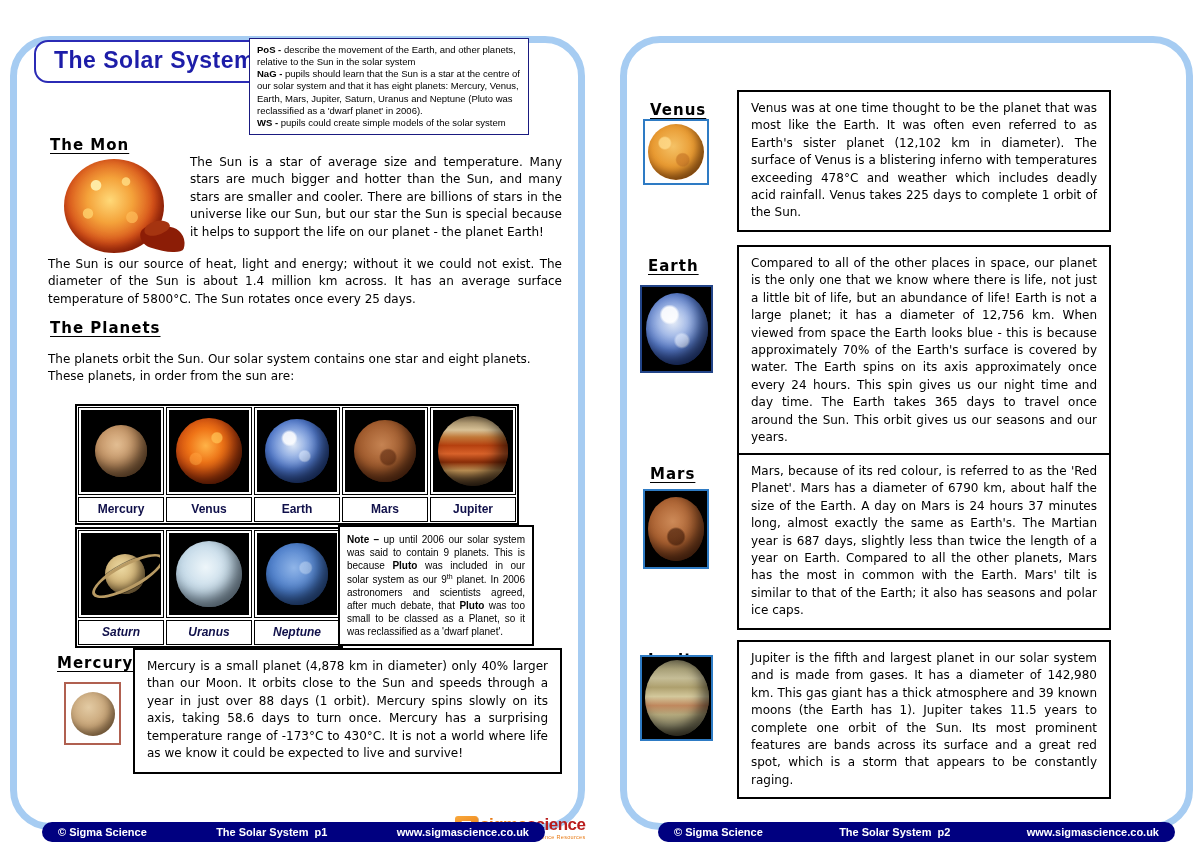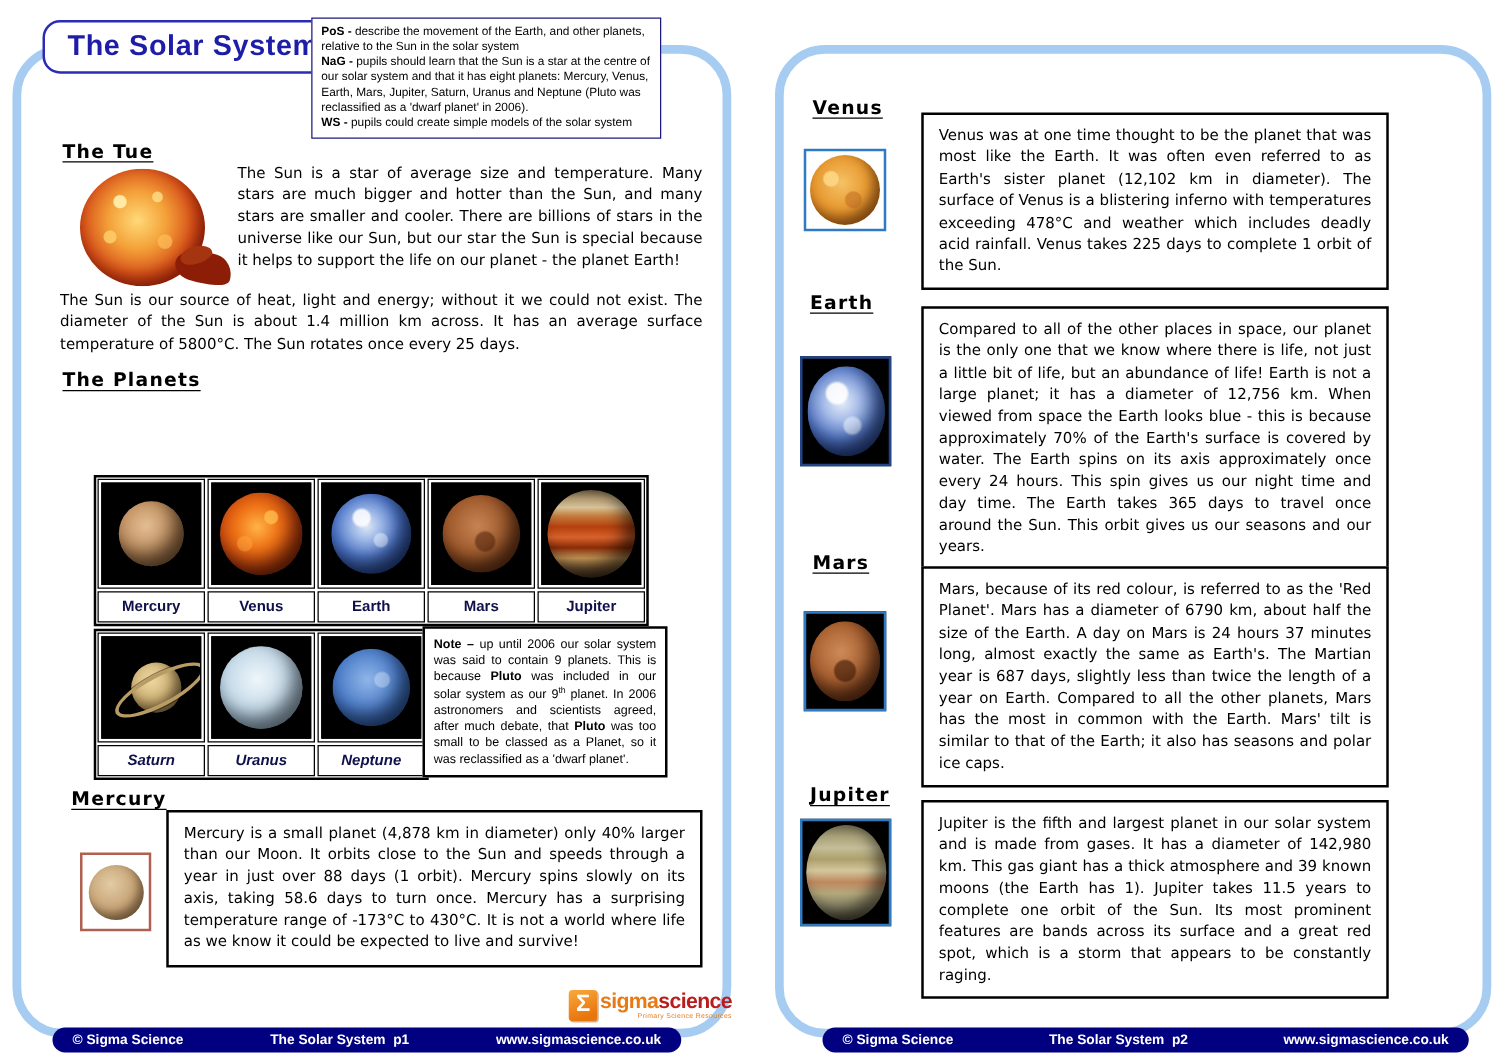--- a/index.html
+++ b/index.html
@@ -6,21 +6,21 @@
   body {
     width:1204px; height:851px; position:relative; background:#ffffff;
     font-family:"DejaVu Sans", sans-serif; color:#000;
   }
   .page {
     position:absolute; background:#fff;
     border:7px solid #A6CCF2; border-radius:40px;
   }
   #page1 { left:10px;  top:36px; width:561px; height:780px; }
   #page2 { left:620px; top:36px; width:559px; height:780px; }
-  .abs { position:absolute; }
+  .abs { position:absolute;margin-top:24px; }
 
   
   .h {
     font-weight:bold; font-size:15px; letter-spacing:1px;
     text-decoration:underline; text-underline-offset:3px;
   }
   .txt { font-size:12px; line-height:1.45; text-align:justify; }
 
   
   .title-box {
@@ -178,32 +178,36 @@
 <div class="page" id="page1">
 
   <div class="abs title-box">The Solar System</div>
 
   <div class="abs info-box">
     <div><b>PoS - </b><span>describe the movement of the Earth, and other planets, relative to the Sun in the solar system</span></div>
     <div><b>NaG - </b><span>pupils should learn that the Sun is a star at the centre of our solar system and that it has eight planets: Mercury, Venus, Earth, Mars, Jupiter, Saturn, Uranus and Neptune (Pluto was reclassified as a 'dwarf planet' in 2006).</span></div>
     <div><b>WS - </b><span>pupils could create simple models of the solar system</span></div>
   </div>
 
-  <div class="abs h" style="left:33px; top:69px;">The Tue</div>
+  <div class="abs h" style="left:33px; top:69px;">The Mon</div>
 
   <div class="abs sun-img">
     <div class="sun-core"></div>
     <div class="sun-flare"></div>
     <div class="sun-flare2"></div>
   </div>
 
   <div class="abs txt" style="left:173px; top:87px; width:372px;">The Sun is a star of average size and temperature. Many stars are much bigger and hotter than the Sun, and many stars are smaller and cooler. There are billions of stars in the universe like our Sun, but our star the Sun is special because it helps to support the life on our planet - the planet Earth!</div>
   <div class="abs txt" style="left:31px; top:189px; width:514px;">The Sun is our source of heat, light and energy; without it we could not exist. The diameter of the Sun is about 1.4 million km across. It has an average surface temperature of 5800°C. The Sun rotates once every 25 days.</div>
 
   <div class="abs h" style="left:33px; top:252px;">The Planets</div>
+  <div class="abs txt" style="left:31px; top:284px; width:500px; text-align:left;">
+    <div>The planets orbit the Sun. Our solar system contains one star and eight planets.</div>
+    <div>These planets, in order from the sun are:</div>
+  </div>
 
   <div class="abs grid-wrap">
     <div class="ptable top">
       <div class="cell">
           <div class="tile">
             <div class="sphere sp-mercury"></div>
           </div>
         </div>
       <div class="cell">
           <div class="tile">

